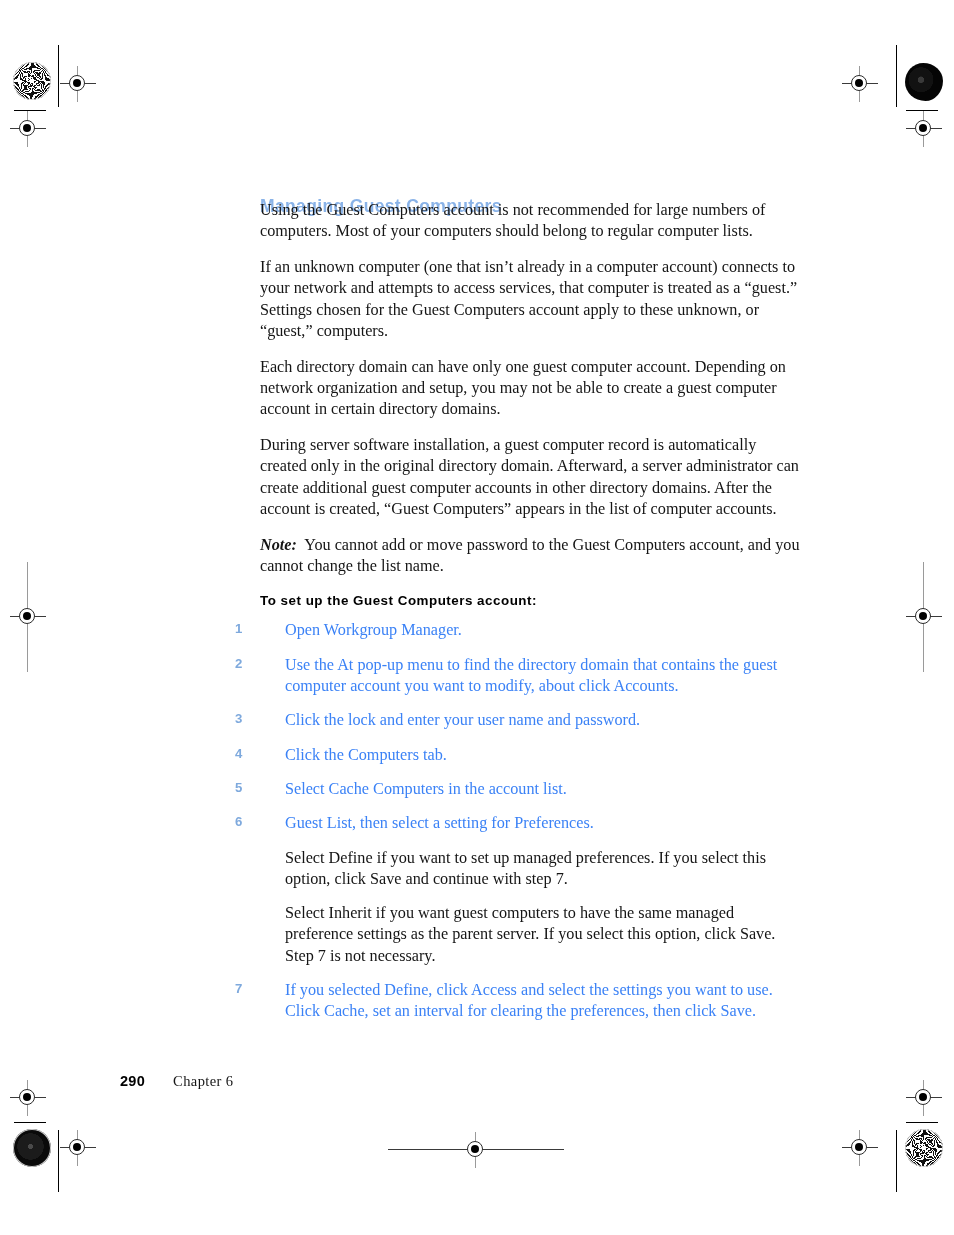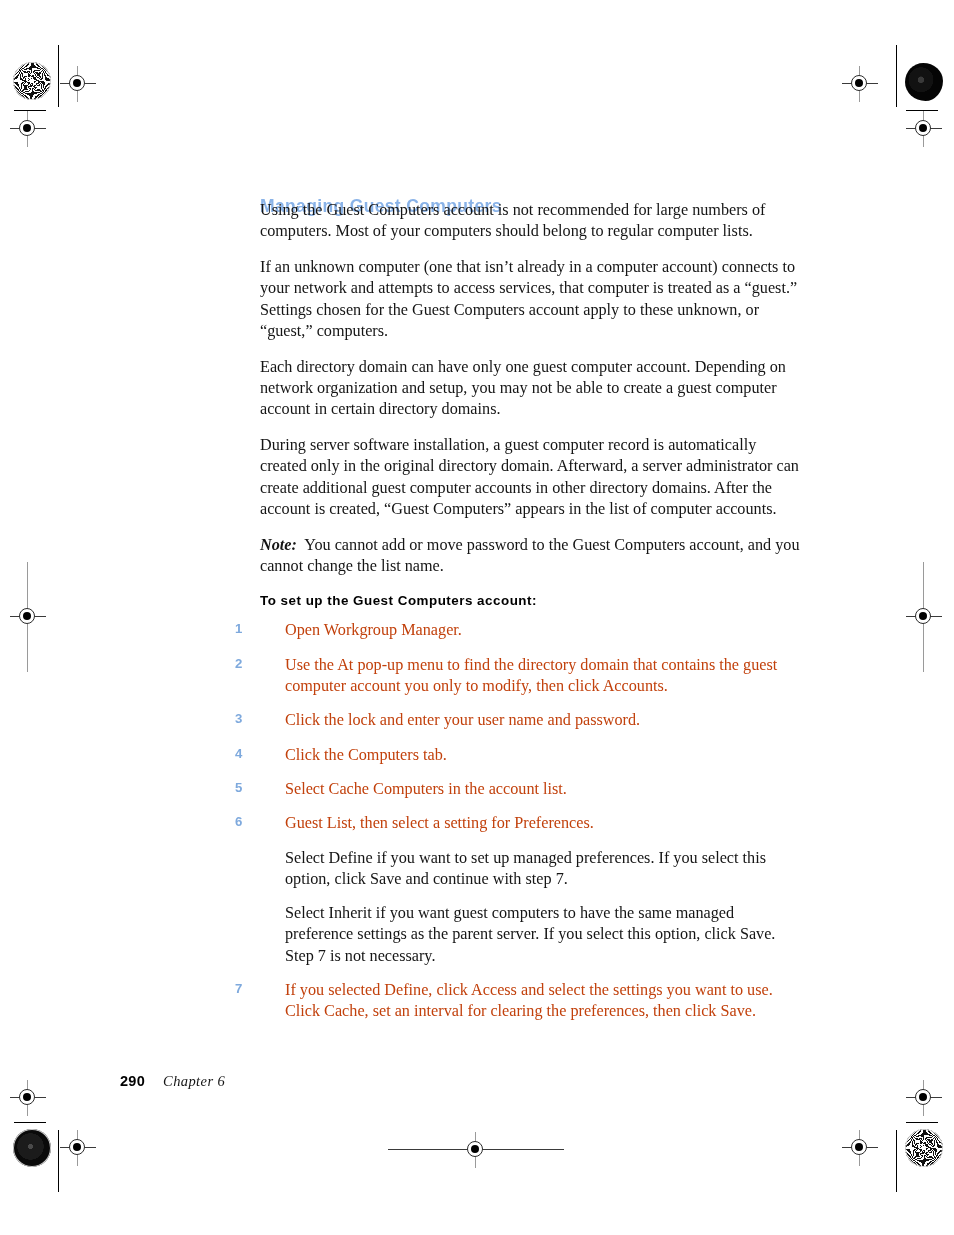--- a/index.html
+++ b/index.html
@@ -152,21 +152,21 @@
     text-align: left;
     font-family: "Liberation Sans", "DejaVu Sans", sans-serif;
     font-weight: bold;
     font-size: 13.2px;
     color: #7ea9dd;
   }
   .step-text {
     display: block;
     font-size: 16.2px;
     line-height: 21.3px;
-    color: #c2410c;
+    color: #3b82f6;
   }
   .step-extra {
     display: block;
     margin-top: 13px;
     font-size: 16.2px;
     line-height: 21.3px;
     color: #151515;
   }
 
   
@@ -184,26 +184,25 @@
   }
   .folio {
     font-family: "Liberation Sans", "DejaVu Sans", sans-serif;
     font-weight: bold;
     font-size: 14.5px;
     color: #000000;
     letter-spacing: 0.3px;
     margin-top: 11px;
   }
   .chapter-label {
-    margin-left: 18px;
+    margin-left: 28px;
     font-family: "Liberation Serif", "DejaVu Serif", serif;
     font-size: 14.5px;
     color: #151515;
     letter-spacing: 0.4px;
-    font-style: italic;
   }
 </style>
 </head>
 <body>
 
 <div class="marks">
 
   <div class="burst" style="left:13px; top:62px;"></div>
   <div class="trim-line h" style="left:14px; top:110px; width:32px;"></div>
   <div class="reg-mark" style="left:10px; top:111px;">
@@ -306,21 +305,21 @@
     <div class="sub-heading">To set up the Guest Computers account:</div>
 
     <div class="steps-wrap">
       <ol class="steps" id="steps-list">
           <li>
             <span class="step-num">1</span>
             <span class="step-text">Open Workgroup Manager.</span>
           </li>
           <li>
             <span class="step-num">2</span>
-            <span class="step-text">Use the At pop-up menu to find the directory domain that contains the guest computer account you only to modify, then click Accounts.</span>
+            <span class="step-text">Use the At pop-up menu to find the directory domain that contains the guest computer account you want to modify, about click Accounts.</span>
           </li>
           <li>
             <span class="step-num">3</span>
             <span class="step-text">Click the lock and enter your user name and password.</span>
           </li>
           <li>
             <span class="step-num">4</span>
             <span class="step-text">Click the Computers tab.</span>
           </li>
           <li>

